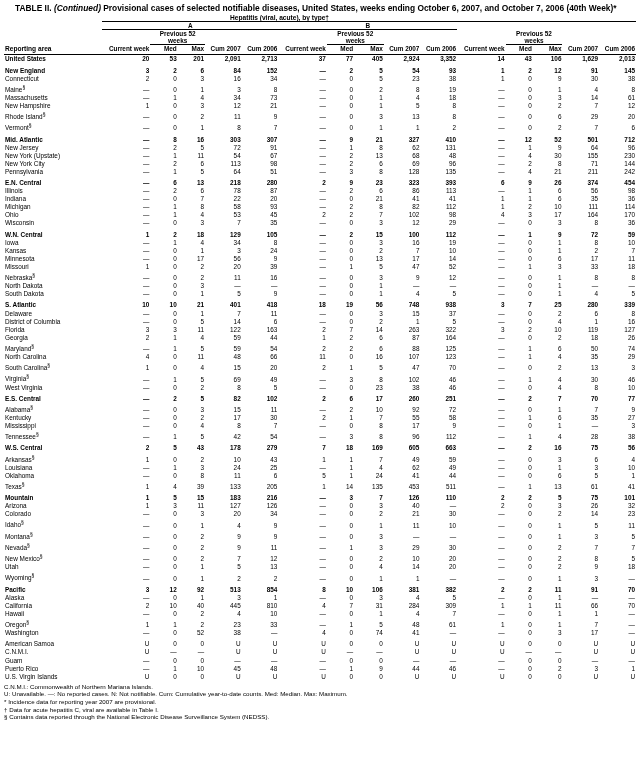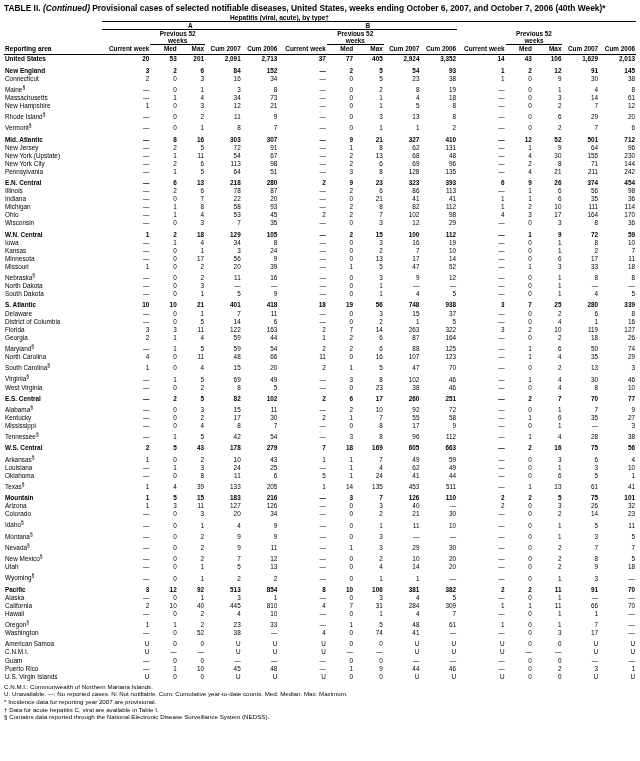--- a/index.html
+++ b/index.html
@@ -1,18 +1,18 @@
 <!DOCTYPE html>
 <html><head>
 <meta charset="utf-8">
 <style>
   html,body{margin:0;padding:0;background:#fff;}
   body{width:640px;font-family:"Liberation Sans", sans-serif;color:#000;}
   .page{width:640px;padding:0;box-sizing:border-box;}
-  .title{font-size:8.4px;font-weight:bold;line-height:10.4px;padding:3px 4px 1px 4px;}
+  .title{font-size:8.4px;font-weight:bold;line-height:10.4px;padding:3px 4px 1px 15px;}
   .title em{font-style:italic;}
   table.main{border-collapse:collapse;width:632px;margin:0 4px;font-size:6.4px;}
   table.main td,table.main th{padding:0 1px;vertical-align:bottom;}
   .hdr-top{font-size:6.6px;font-weight:bold;}
   .hdr{font-size:6.4px;font-weight:bold;text-align:center;}
   .hdr-left{font-size:6.6px;font-weight:bold;text-align:left;}
   .num{text-align:right;white-space:nowrap;}
   .area{text-align:left;white-space:nowrap;}
   .rule-bot td{border-bottom:1px solid #000;}
   .bold{font-weight:bold;}

